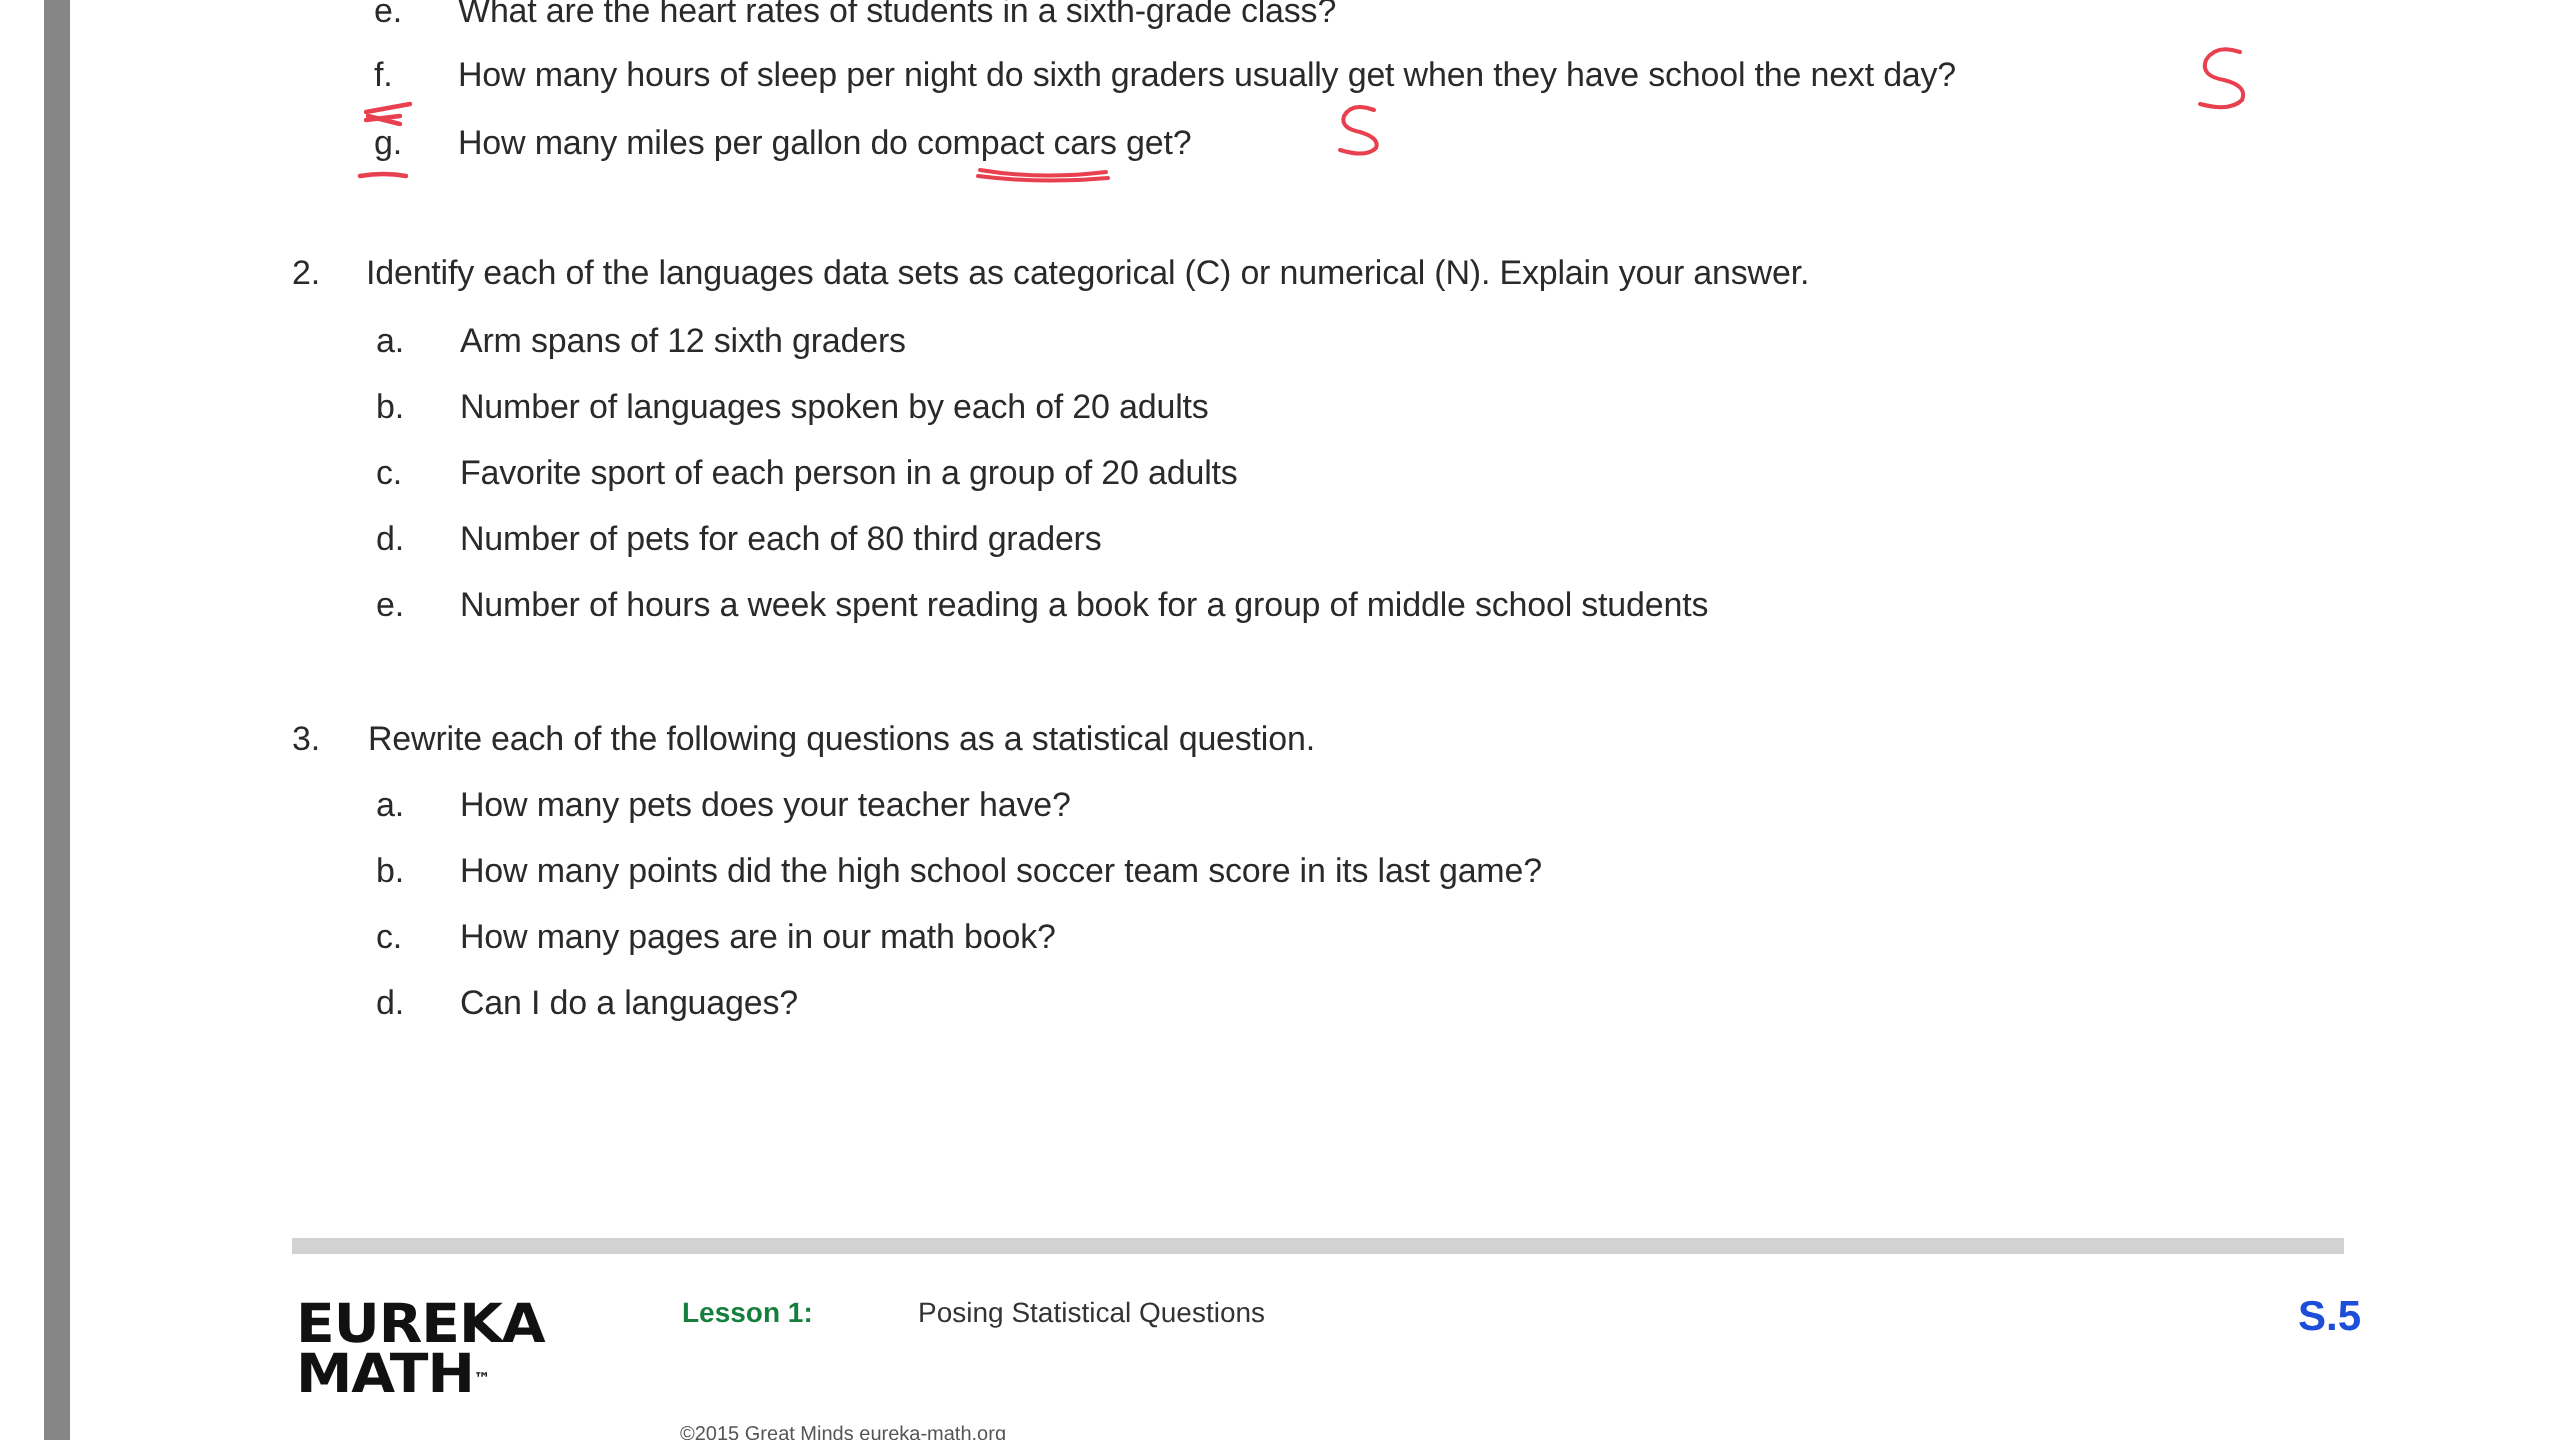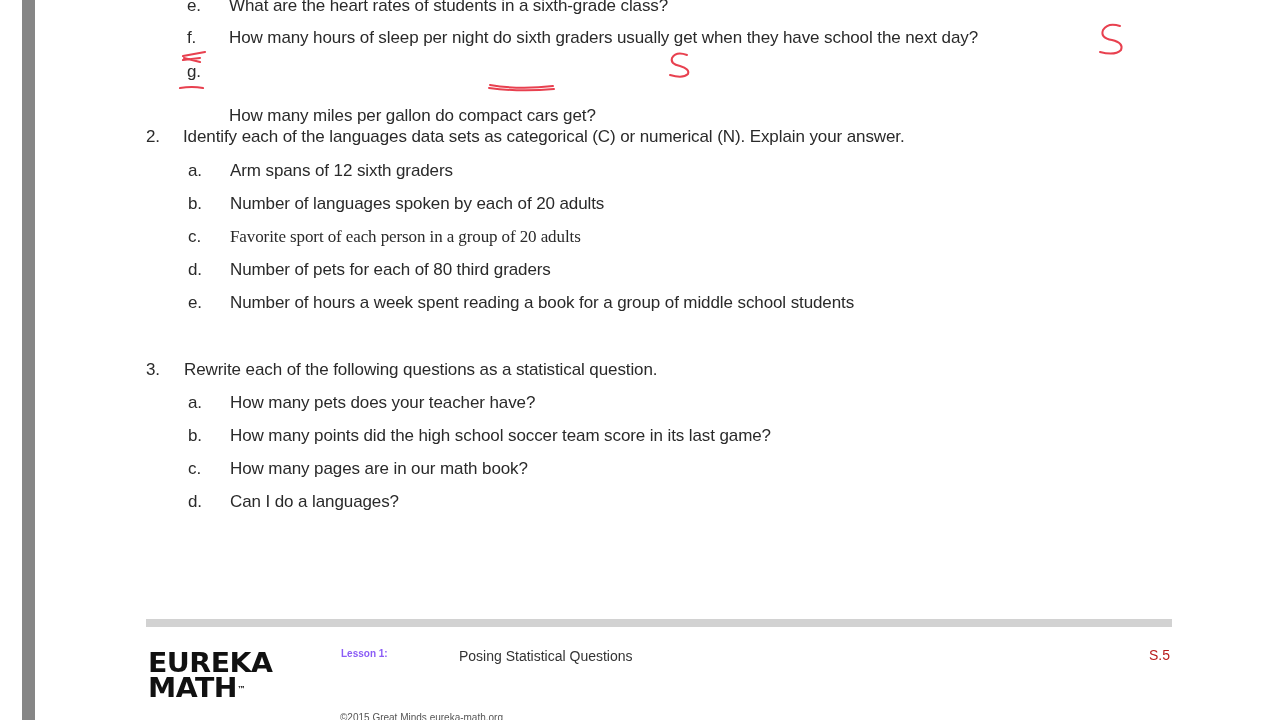--- a/index.html
+++ b/index.html
@@ -26,48 +26,48 @@
       background: #d2d2d2;
     }
     .logo {
       position: absolute; left: 148px; top: 650px;
       font-family: "DejaVu Sans", sans-serif; font-weight: 900;
       font-size: 27px; line-height: 25px; color: #111; letter-spacing: -0.5px;
       transform: scaleX(1.05); transform-origin: left top;
     }
     .logo .tm { font-size: 8px; vertical-align: top; position: relative; top: 2px; }
     .lesson-label {
-      position: absolute; left: 341px; top: 648px; font-size: 10px; font-weight: bold; color: #8b5cf6;
+      position: absolute; left: 341px; top: 648px; font-size: 14px; font-weight: bold; color: #15803d;
     }
     .lesson-title {
       position: absolute; left: 459px; top: 648px; font-size: 14px; color: #333; text-align: right;
     }
     .page-num {
-      position: absolute; left: 1149px; top: 647px; font-size: 14px; font-weight: normal; color: #b91c1c;
+      position: absolute; left: 1149px; top: 647px; font-size: 21px; font-weight: bold; color: #1d4ed8;
     }
     .copyright {
       position: absolute; left: 340px; top: 712px; font-size: 10px; color: #555;
     }
   </style>
 </head>
 <body>
 
 <div class="left-bar"></div>
 
 <div class="line" style="left:0;top:-4px;">
   <span class="marker" style="left:187px;">e.</span>
   <span class="txt" style="left:229px;">What are the heart rates of students in a sixth-grade class?</span>
 </div>
 <div class="line" style="left:0;top:28px;">
   <span class="marker" style="left:187px;">f.</span>
   <span class="txt" style="left:229px;">How many hours of sleep per night do sixth graders usually get when they have school the next day?</span>
 </div>
 <div class="line" style="left:0;top:62px;">
   <span class="marker" style="left:187px;">g.</span>
-  <span class="txt" style="left:229px;margin-top:44px;">How many miles per gallon do compact cars get?</span>
+  <span class="txt" style="left:229px;">How many miles per gallon do compact cars get?</span>
 </div>
 
 <svg class="ink" style="left:0;top:0;" width="1280" height="100">
   <path d="M183 56 L205 52 M184 58 L200 62 M183 60 L200 58" stroke="#e8404f" stroke-width="2.2" fill="none" stroke-linecap="round"></path>
   <path d="M180 88 Q192 86 203 88" stroke="#e8404f" stroke-width="2.2" fill="none" stroke-linecap="round"></path>
   <path d="M490 85 Q520 90 553 86 M489 88 Q520 92 554 89" stroke="#e8404f" stroke-width="2" fill="none" stroke-linecap="round"></path>
   <path d="M1120 26 Q1108 22 1103 30 Q1100 38 1112 40 Q1124 43 1121 50 Q1115 56 1100 52" stroke="#e8404f" stroke-width="2" fill="none" stroke-linecap="round"></path>
   <path d="M687 55 Q676 51 672 58 Q670 64 680 66 Q690 69 688 74 Q683 79 670 75" stroke="#e8404f" stroke-width="2" fill="none" stroke-linecap="round"></path>
 </svg>
 
@@ -78,21 +78,21 @@
 <div class="line" style="left:0;top:161px;">
   <span class="marker" style="left:188px;">a.</span>
   <span class="txt" style="left:230px;">Arm spans of 12 sixth graders</span>
 </div>
 <div class="line" style="left:0;top:194px;">
   <span class="marker" style="left:188px;">b.</span>
   <span class="txt" style="left:230px;text-align:right;">Number of languages spoken by each of 20 adults</span>
 </div>
 <div class="line" style="left:0;top:227px;">
   <span class="marker" style="left:188px;">c.</span>
-  <span class="txt" style="left:230px;font-family:Liberation Serif, serif;">Favorite sport of each person in a group of 20 adults</span>
+  <span class="txt" style="left:230px;">Favorite sport of each person in a group of 20 adults</span>
 </div>
 <div class="line" style="left:0;top:260px;">
   <span class="marker" style="left:188px;">d.</span>
   <span class="txt" style="left:230px;">Number of pets for each of 80 third graders</span>
 </div>
 <div class="line" style="left:0;top:293px;">
   <span class="marker" style="left:188px;">e.</span>
   <span class="txt" style="left:230px;">Number of hours a week spent reading a book for a group of middle school students</span>
 </div>
 

